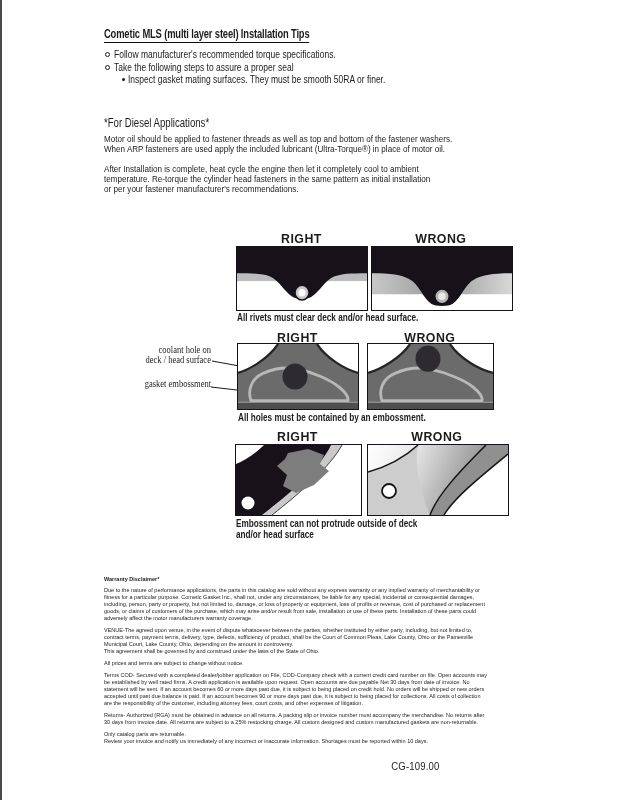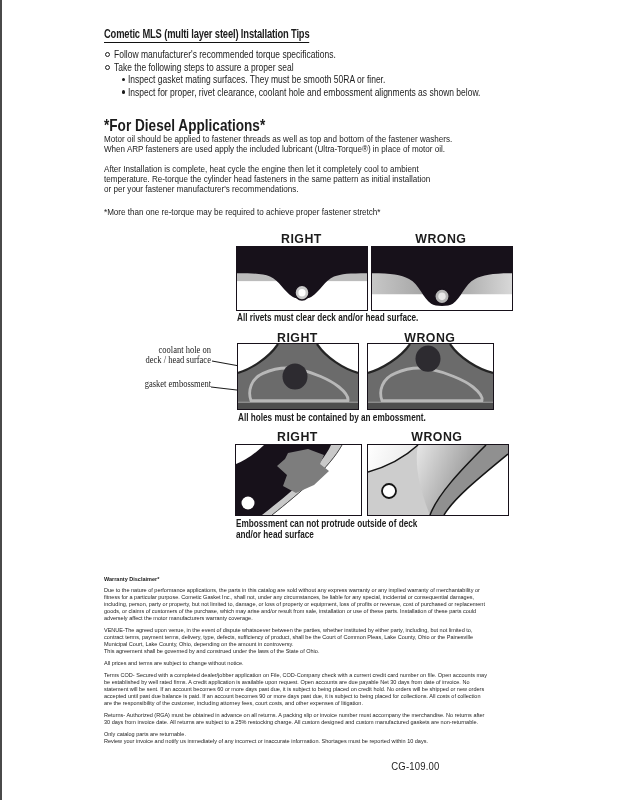--- a/index.html
+++ b/index.html
@@ -11,21 +11,21 @@
   .sq-c{display:inline-block;transform:scaleX(0.95);transform-origin:50% 50%;white-space:nowrap;}
   .sq-r{display:inline-block;transform:scaleX(0.85);transform-origin:100% 0;white-space:pre-line;text-align:right;}
   
   .intro{position:absolute;left:104px;top:26px;}
   .title{font-size:13px;font-weight:bold;letter-spacing:-0.2px;margin-bottom:6px;}
   .title .sq{transform:scaleX(0.72);border-bottom:1.4px solid #111;padding-bottom:1px;}
   .b-row{display:flex;align-items:flex-start;height:12.7px;font-size:10px;}
   .b-row .mk-o{flex:0 0 auto;width:3.2px;height:3.2px;border:1px solid #1c1c1c;border-radius:50%;margin:3.2px 3.5px 0 1px;}
   .b-row .mk-f{flex:0 0 auto;width:3.4px;height:3.4px;background:#1c1c1c;border-radius:50%;margin:3.2px 3px 0 18px;}
   
-  .h2{position:absolute;left:104px;font-size:17px;font-weight:bold;text-align:center;}
+  .h2{position:absolute;left:104px;font-size:12px;font-weight:normal;text-align:center;}
   .h2 .sq{transform:scaleX(0.80);}
   .para{position:absolute;left:104px;font-size:9.5px;}
   
   .fig-label{position:absolute;text-align:center;font-size:13px;font-weight:bold;letter-spacing:0.5px;}
   .panel{position:absolute;border:1.8px solid #17111a;background:#fff;}
   .panel svg{display:block;width:100%;height:100%;}
   .caption{position:absolute;font-size:10px;font-weight:bold;}
   .caption .sq,.caption .sq-pre{transform:scaleX(0.82);line-height:11px;}
   .ann{position:absolute;font-size:10px;line-height:10.8px;text-align:right;font-family:Liberation Serif, serif;}
   .leader{position:absolute;pointer-events:none;}
@@ -52,34 +52,29 @@
           <span class="sq">Follow manufacturer's recommended torque specifications.</span>
         </div>
       <div class="b-row">
           <span class="mk-o"></span>
           <span class="sq">Take the following steps to assure a proper seal</span>
         </div>
       <div class="b-row">
           <span class="mk-f"></span>
           <span class="sq">Inspect gasket mating surfaces.  They must be smooth 50RA or finer.</span>
         </div>
-      <div class="b-row">
-          <span class="mk-f"></span>
-          <span class="sq">Inspect for proper, rivet clearance, coolant hole and embossment alignments as shown below.</span>
-        </div>
     </div>
   </div>
 
   <div class="h2" style="top:116px;"><span class="sq">*For Diesel Applications*</span></div>
   <div class="para" style="top:133.5px;"><span class="sq-pre">Motor oil should be applied to fastener threads as well as top and bottom of the fastener washers.
 When ARP fasteners are used apply the included lubricant (Ultra-Torque®) in place of motor oil.</span></div>
   <div class="para" style="top:164px;"><span class="sq-pre">After Installation is complete, heat cycle the engine then let it completely cool to ambient
 temperature. Re-torque the cylinder head fasteners in the same pattern as initial installation
 or per your fastener manufacturer's recommendations.</span></div>
-  <div class="para" style="top:206px;"><span class="sq">*More than one re-torque may be required to achieve proper fastener stretch*</span></div>
 
   <div>
     <div class="fig-label" style="left:236px;top:231px;width:130px;"><span class="sq-c">RIGHT</span></div>
     <div class="fig-label" style="left:371px;top:231px;width:140px;"><span class="sq-c">WRONG</span></div>
 
     <div class="panel" style="left:236px;top:246px;width:130px;height:63px;">
       <svg viewBox="0 0 130 60" preserveAspectRatio="none">
         <rect width="130" height="60" fill="#ffffff"></rect>
         <rect y="24" width="130" height="8.5" fill="#bcbcbc"></rect>
         <path d="M0 0 H130 V25 C113 25 104 25.5 97 28.2 C88 31.5 83 42.5 74.5 47.5 C70 50.2 60 50.2 55.5 47.5 C47 42.5 42 31.5 33 28.2 C26 25.5 17 25 0 25 Z" fill="#17111a"></path>

